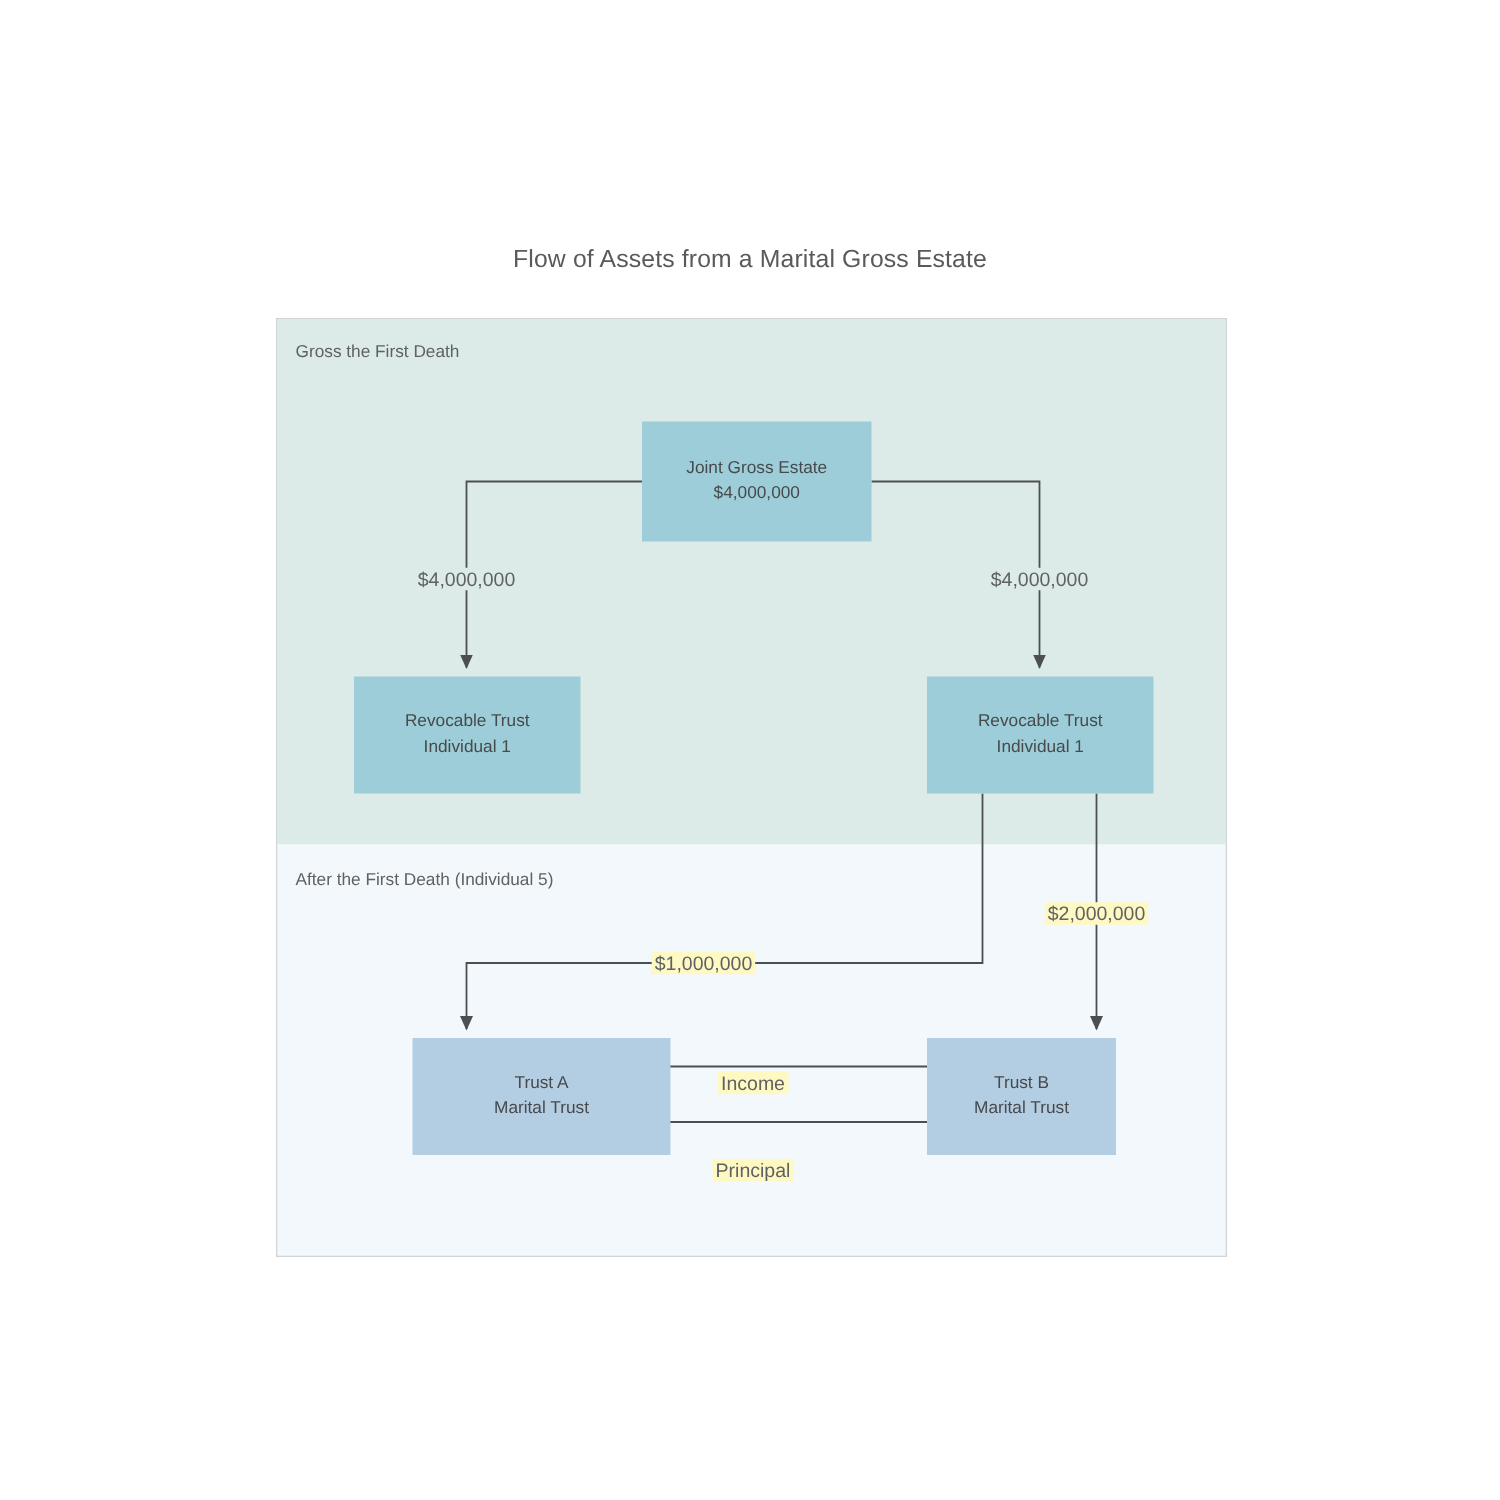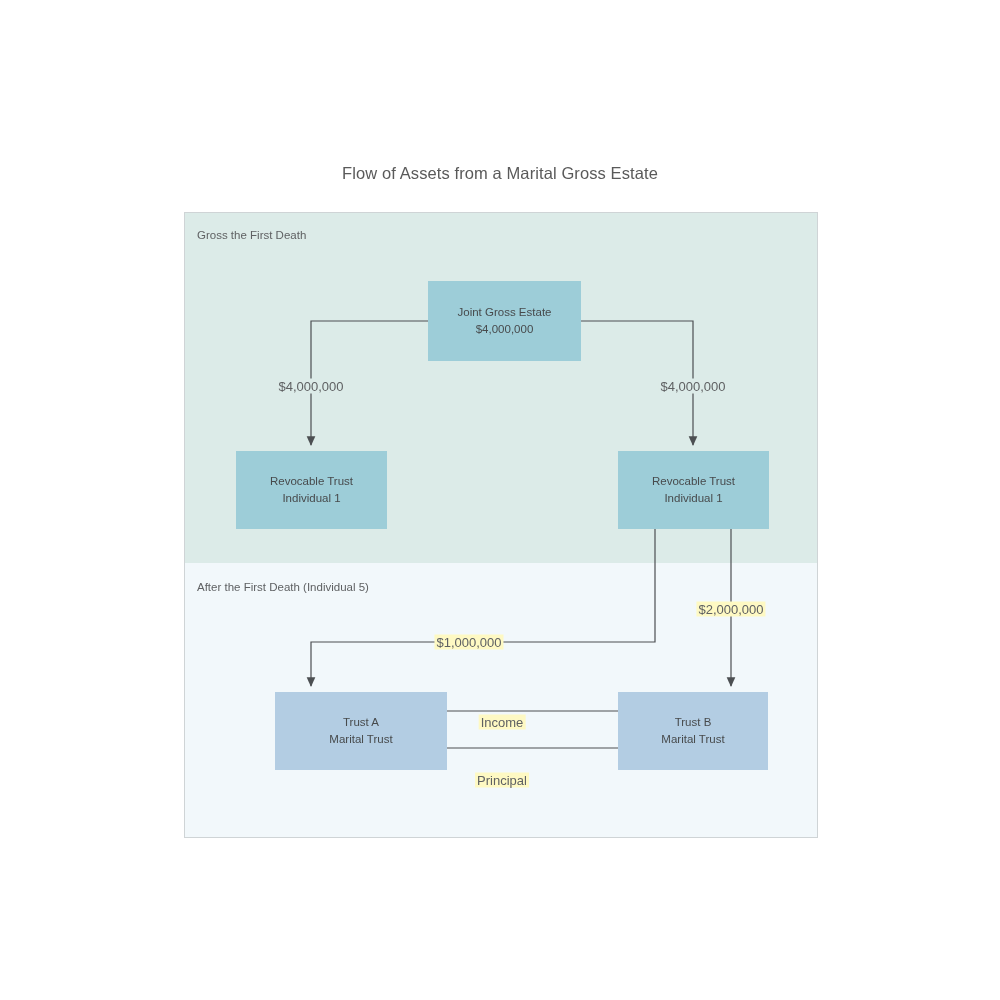--- a/index.html
+++ b/index.html
@@ -87,21 +87,21 @@
     color: #474a4c;
     line-height: 1.45;
   }
   .node-teal { background: #9dcdd8; }
   .node-blue { background: #b3cde3; }
 
   #node-joint  { left: 243px; top: 68px;  width: 153px; height: 80px; }
   #node-rt1    { left: 51px;  top: 238px; width: 151px; height: 78px; }
   #node-rt2    { left: 433px; top: 238px; width: 151px; height: 78px; }
   #node-trusta { left: 51px;  top: 479px; width: 172px; height: 78px; margin-left: 39px; }
-  #node-trustb { left: 433px; top: 479px; width: 150px; height: 78px; }
+  #node-trustb { left: 433px; top: 479px; width: 126px; height: 78px; }
 
   .edge-label {
     position: absolute;
     font-size: 13px;
     color: #5f6163;
     background: transparent;
     white-space: nowrap;
     transform: translate(-50%, -50%);
     padding: 0 2px;
   }

